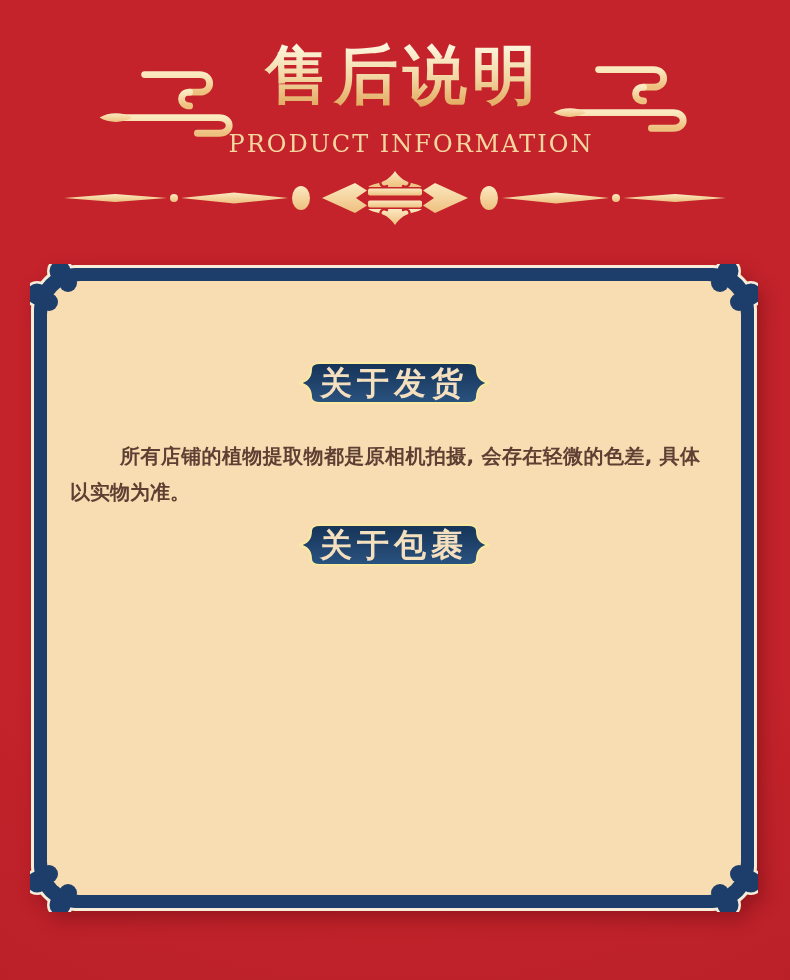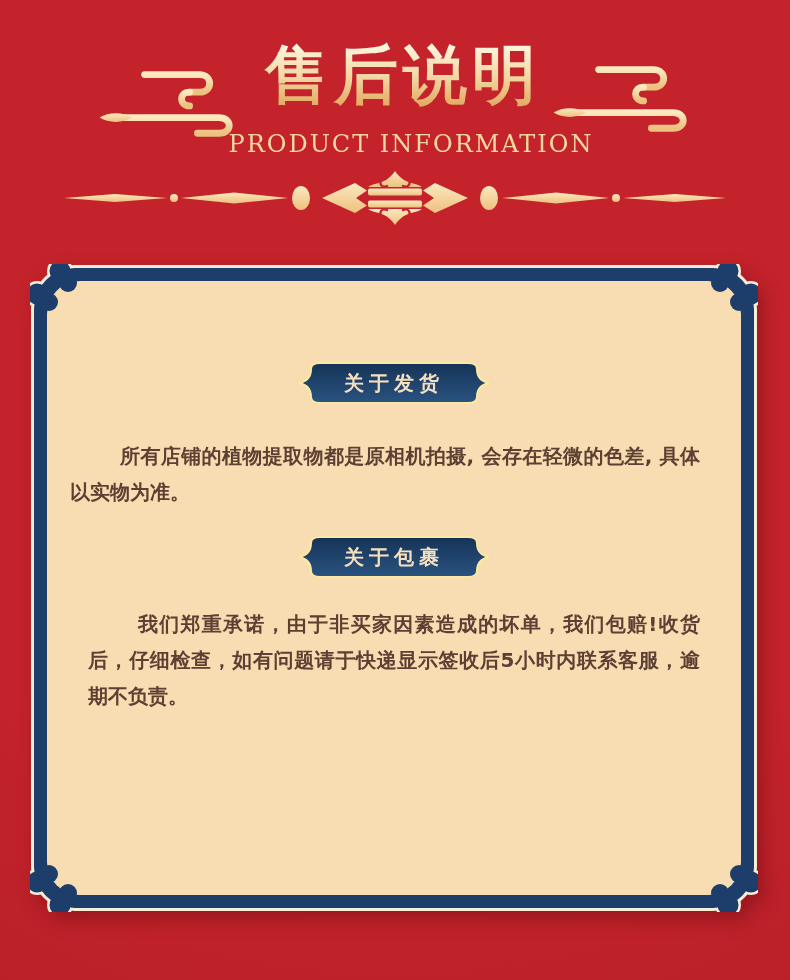--- a/index.html
+++ b/index.html
@@ -27,25 +27,25 @@
   .divider{position:absolute;left:50px;top:170px;width:690px;height:56px;}
 
   .card{position:absolute;left:30px;top:264px;width:728px;height:648px;}
   .card-frame{position:absolute;left:0;top:0;filter:drop-shadow(6px 8px 9px rgba(90,5,10,.38));}
   .card-content{position:absolute;left:0;top:0;width:728px;height:648px;padding-top:96px;box-sizing:border-box;}
 
   .badge{position:relative;width:196px;height:46px;margin:0 auto;}
   .badge svg{position:absolute;left:0;top:0;}
   .badge-label{
     position:absolute;left:0;top:0;width:100%;height:46px;line-height:46px;text-align:center;
-    font-size:20px;font-weight:bold;letter-spacing:5px;color:var(--badge-text-cream);
+    font-size:32px;font-weight:bold;letter-spacing:5px;color:var(--badge-text-cream);
   }
   .badge-shipping{margin-top:0;}
   .badge-color{margin-top:16px;}
-  .badge-package{margin-top:24px;}
+  .badge-package{margin-top:12px;}
 
   .body-text{
     margin:44px 58px 0 58px;
     font-size:20px;font-weight:600;line-height:36px;
     color:var(--body-text-brown);
     text-align:justify;text-indent:2.5em;
   }
   .body-text.second{margin-top:32px;margin-left:40px;}
   .body-text.third{margin-top:26px;}
 </style>
@@ -172,16 +172,15 @@
     </div>
 
     <p class="body-text second">所有店铺的植物提取物都是原相机拍摄, 会存在轻微的色差, 具体以实物为准。</p>
 
     <div class="badge badge-package">
       <svg width="196" height="46" viewBox="0 0 196 46">
         <path d="M 3,23 C 13,21 15,14 15,9 C 15,5 19,3 24,3 L 172,3 C 177,3 181,5 181,9 C 181,14 183,21 193,23 C 183,25 181,32 181,37 C 181,41 177,43 172,43 L 24,43 C 19,43 15,41 15,37 C 15,32 13,25 3,23 Z" fill="url(#badgeGrad)" style="stroke:var(--badge-outline-gold)" stroke-width="2"></path>
       </svg>
       <span class="badge-label">关于包裹</span>
     </div>
-    <p class="body-text third">我们郑重承诺，由于非买家因素造成的坏单，我们包赔!收货后，仔细检查，如有问题请于快递显示签收后5小时内联系客服，逾期不负责。</p>
 
   </div>
 </div>
 
 </body></html>

